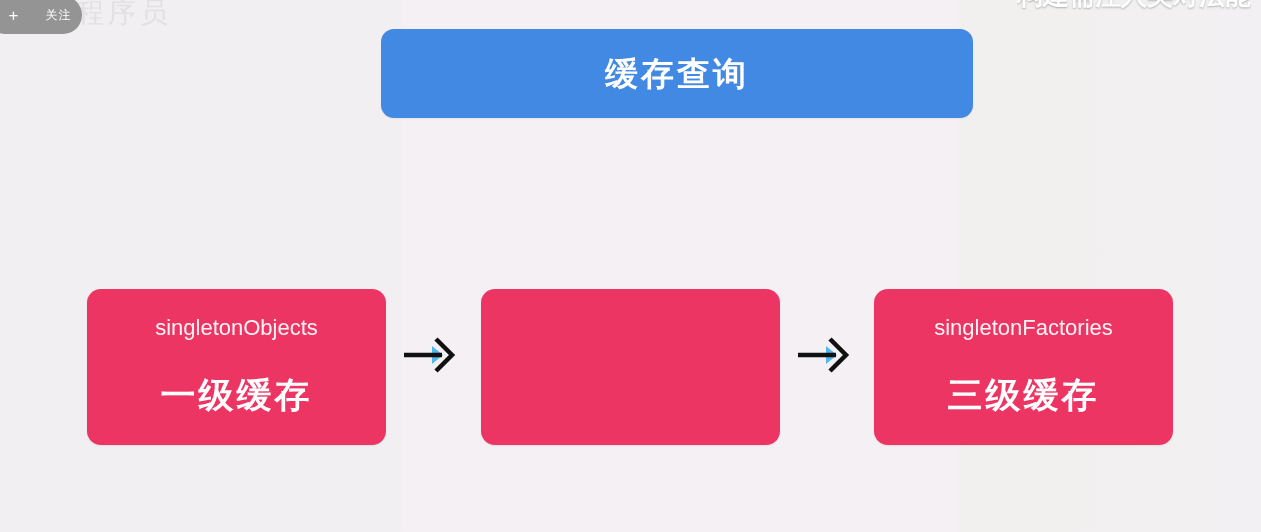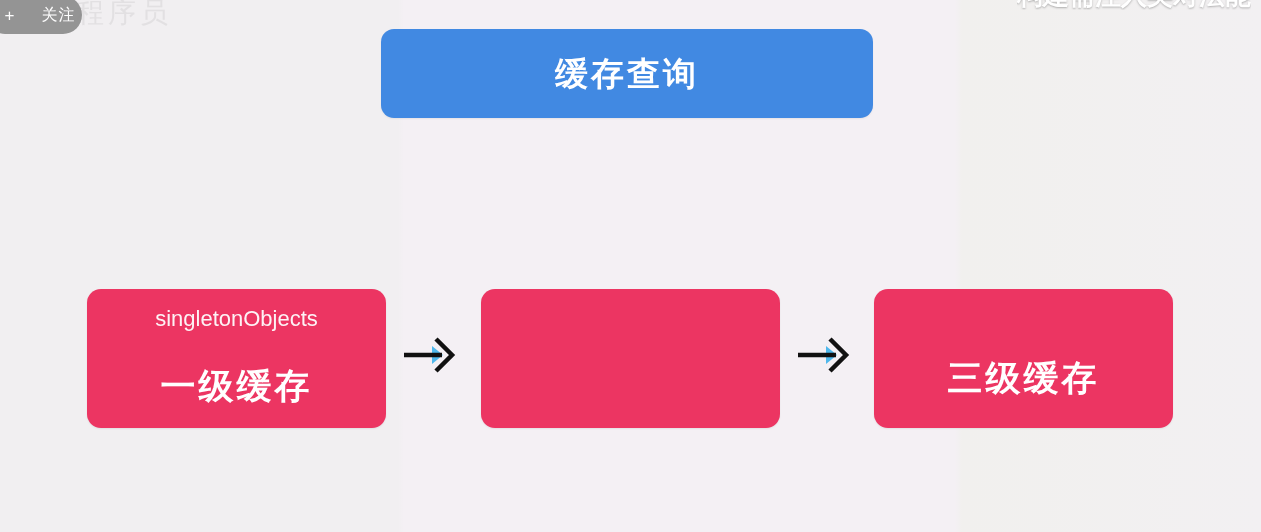--- a/index.html
+++ b/index.html
@@ -48,21 +48,21 @@
   }
   .follow-plus {
     color: #ffffff;
     font-size: 17px;
     line-height: 1;
     font-weight: 400;
     padding-left: 12px;
   }
   .follow-label {
     color: #ffffff;
-    font-size: 16px;
+    font-size: 12px;
     line-height: 1;
     letter-spacing: 1px;
     white-space: nowrap;
     margin-left: 20px;
   }
 
   
   .channel-watermark {
     position: absolute;
     left: 76px;
@@ -92,21 +92,21 @@
     letter-spacing: 0px;
     font-weight: 700;
     text-shadow: 0 1px 2px rgba(120,120,120,0.55);
   }
 
   
   .header-box {
     position: absolute;
     left: 381px;
     top: 29px;
-    width: 492px;
+    width: 592px;
     height: 89px;
     background: #4189e2;
     border-radius: 13px;
     display: flex;
     align-items: center;
     justify-content: center;
     box-shadow: 0 1px 2px rgba(0,0,0,0.06);
   }
   .header-box-label {
     color: #ffffff;
@@ -122,21 +122,21 @@
     left: 0;
     top: 289px;
     width: 1261px;
     height: 140px;
   }
 
   .cache-box {
     position: absolute;
     top: 0;
     width: 299px;
-    height: 139px;
+    height: 156px;
     background: #ec3562;
     border-radius: 14px;
     display: flex;
     flex-direction: column;
     align-items: center;
     justify-content: center;
     box-shadow: 0 1px 2px rgba(0,0,0,0.07);
   }
   .cache-box.pos-0 { left: 87px; }
   .cache-box.pos-1 { left: 481px; }
@@ -207,18 +207,19 @@
     <div class="cache-box pos-1">
     </div>
 
     <svg class="arrow arrow-1" viewBox="0 0 64 48">
       <path d="M30 15 L41 24 L30 33 Z" fill="#4fb8ec"></path>
       <line x1="2" y1="24" x2="40" y2="24" stroke="#111111" stroke-width="4.5"></line>
       <polyline points="34,8 50,24 34,40" fill="none" stroke="#111111" stroke-width="4.5" stroke-linejoin="miter" stroke-linecap="butt"></polyline>
     </svg>
 
     <div class="cache-box pos-2">
+      <span class="cache-name">singletonFactories</span>
       <span class="cache-level">三级缓存</span>
     </div>
 
   </div>
 
 </div>
 
 </body></html>

